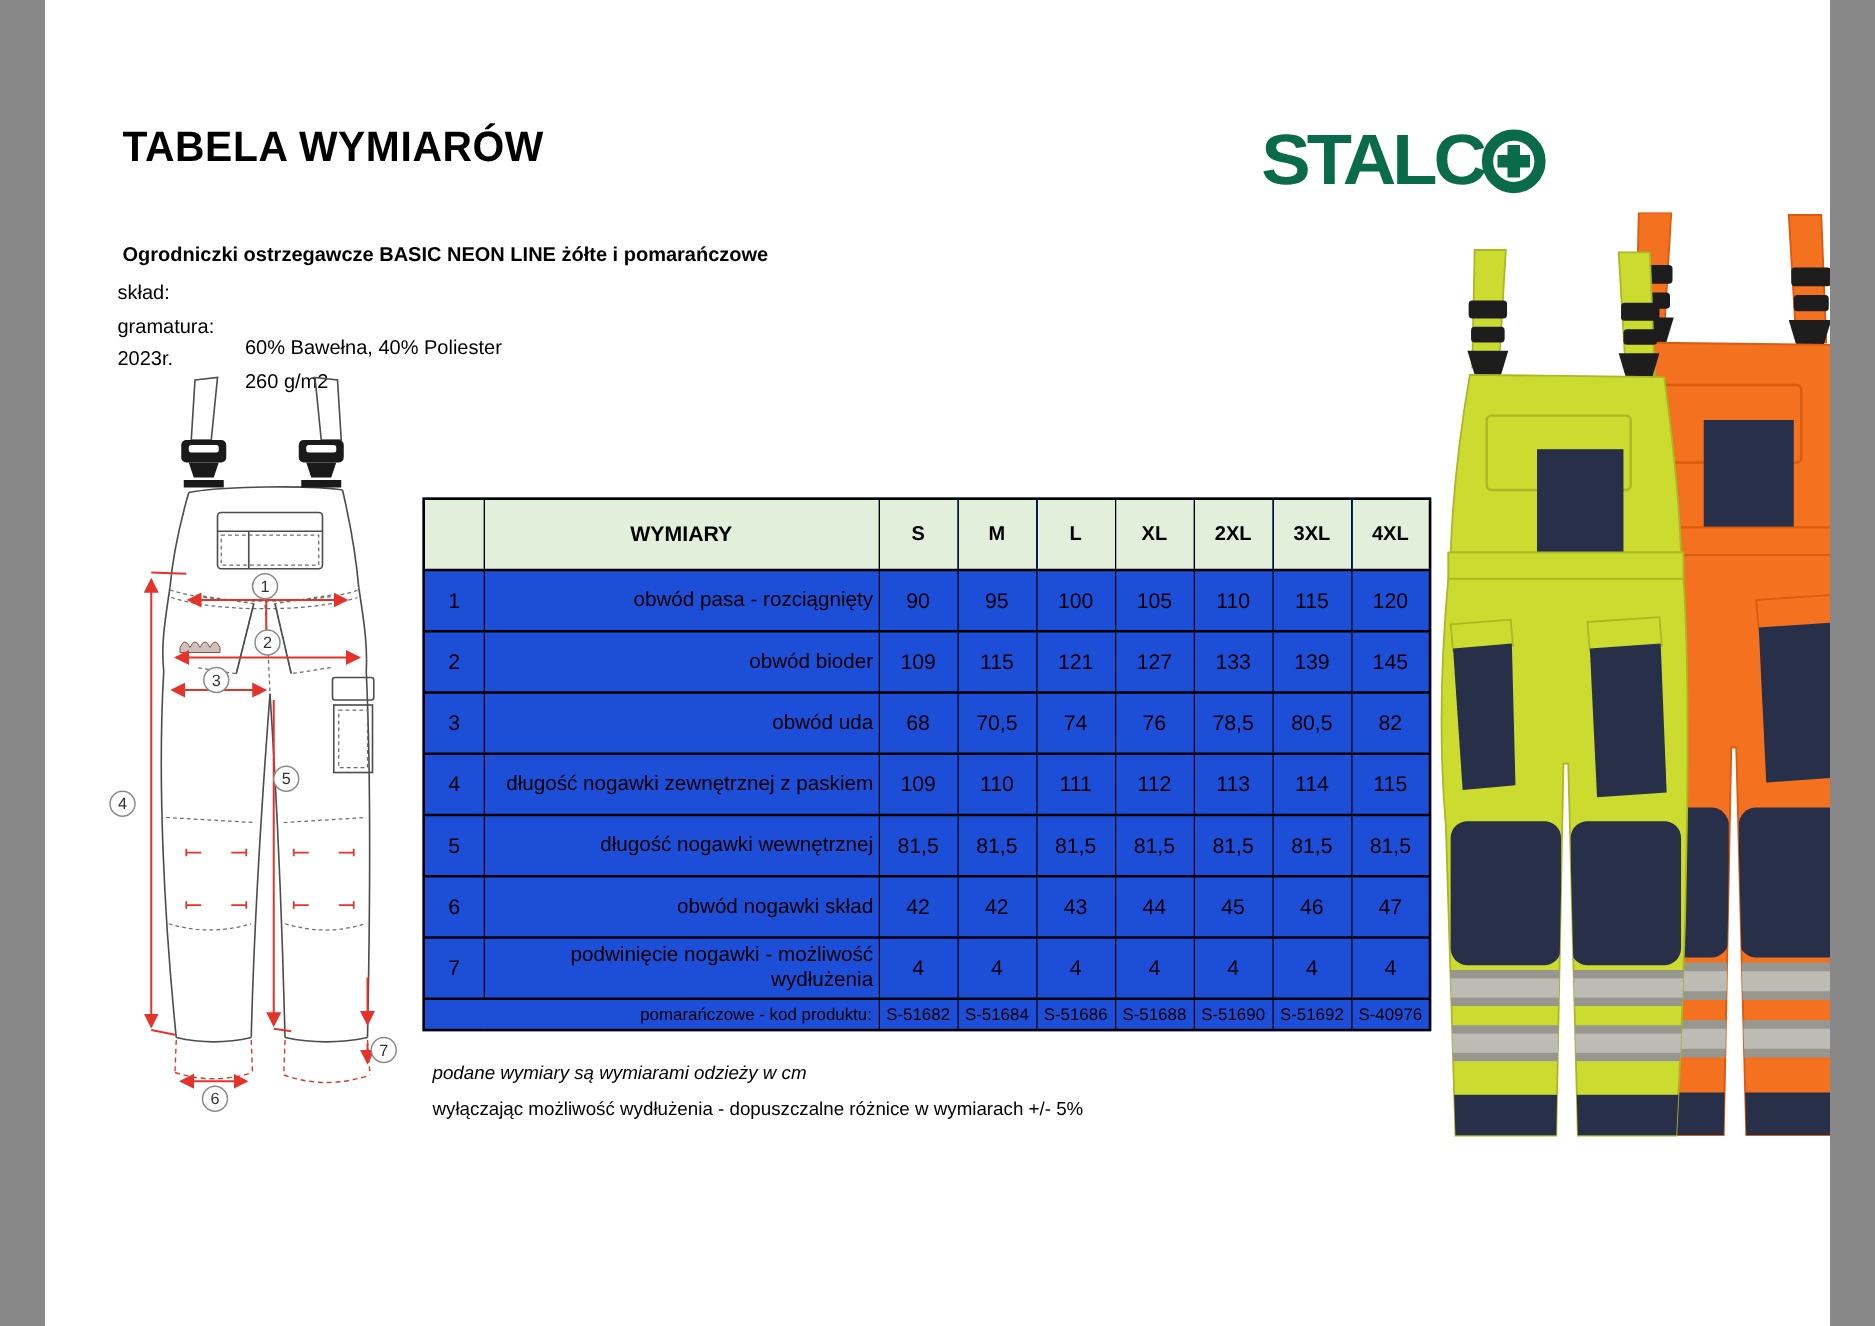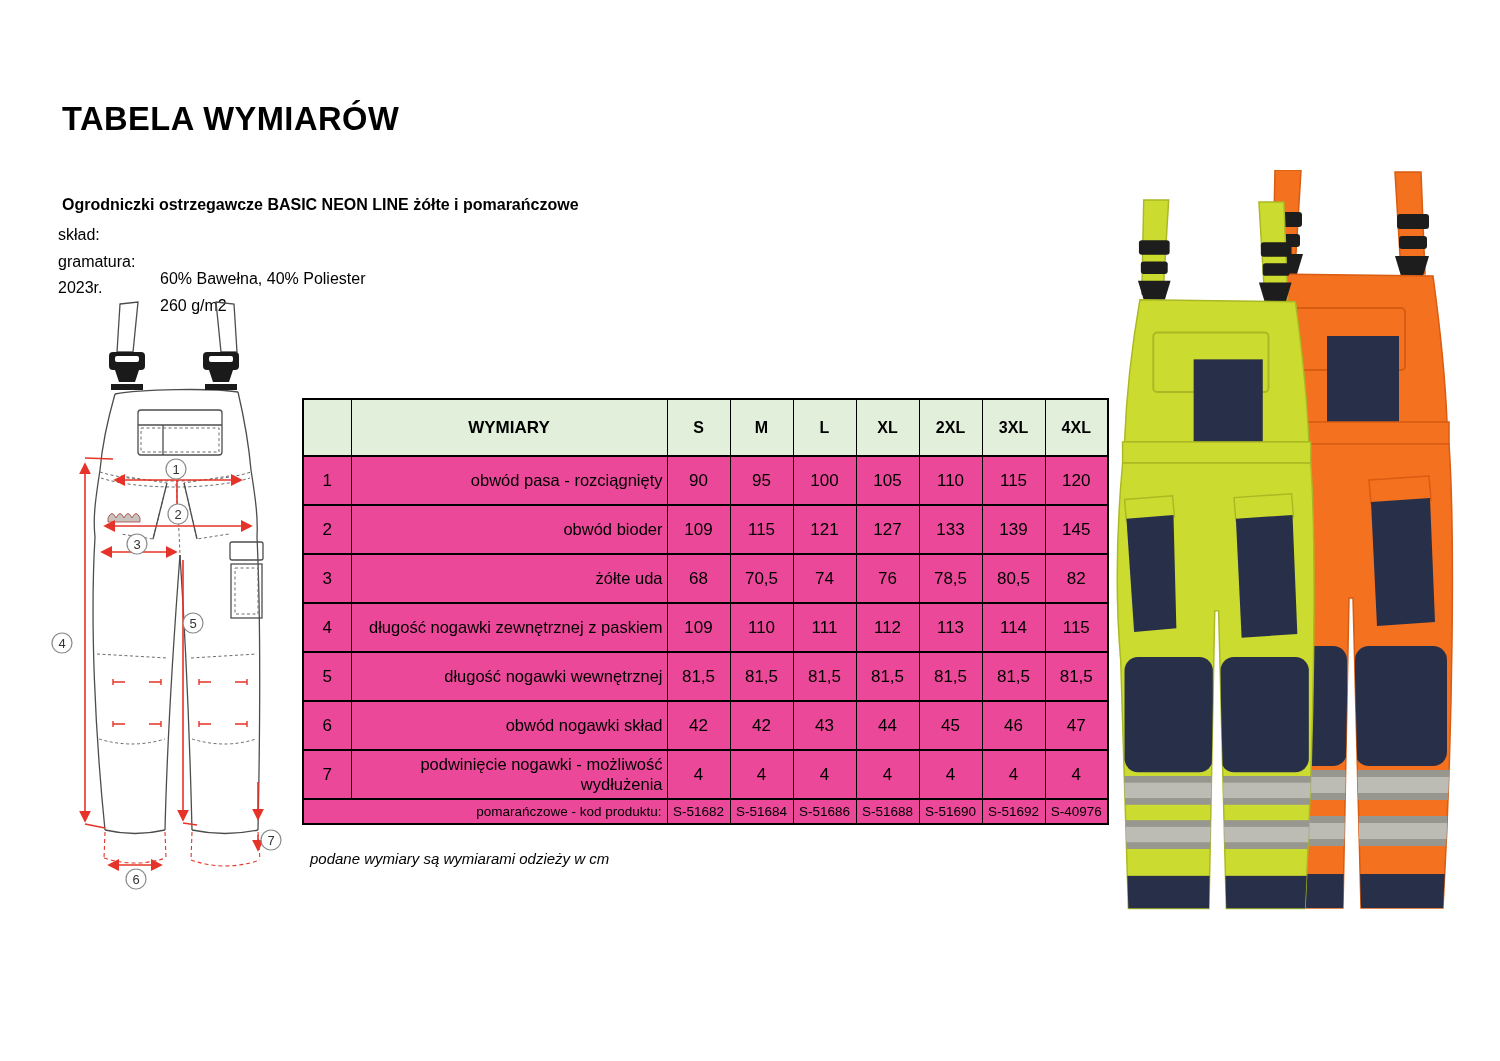--- a/index.html
+++ b/index.html
@@ -1,19 +1,19 @@
 <!DOCTYPE html>
 <html><head>
 <meta charset="utf-8">
 <style>
   html,body { margin:0; padding:0; background:#888; }
   .page {
-    position:relative; width:1500px; height:1061px; margin:0 auto;
+    position:relative; width:1380px; height:1061px; margin:0 auto;
     background:#ffffff; overflow:hidden;
-    font-family:"Liberation Sans", sans-serif; color:#000;
+    font-family:"Liberation Sans", sans-serif; color:#000;padding-left:48px;
   }
 
   
   .doc-title {
     position:absolute; left:62px; top:99px;
     font-size:34px; font-weight:700; letter-spacing:0.5px;
     transform:scaleX(.96); transform-origin:left top; white-space:nowrap;
   }
   .logo { position:absolute; left:973px; top:100px; display:flex; align-items:center; }
   .logo-text {
@@ -29,21 +29,21 @@
   .spec-2 { top:253px; }
   .spec-3 { top:279px; }
 
   
   .drawing { position:absolute; left:45px; top:292px; }
   .photo   { position:absolute; left:1105px; top:170px; }
 
   
   .size-table {
     position:absolute; left:302px; top:398px;
-    border-collapse:collapse; table-layout:fixed; background:#ec4899;
+    border-collapse:collapse; table-layout:fixed; background:#1d4ed8;
   }
   .size-table td, .size-table th {
     border:1px solid #000; border-top:2px solid #000; border-bottom:2px solid #000;
     text-align:center; vertical-align:middle; padding:0;
     font-size:17px; overflow:hidden;
   }
   .size-table { border:2px solid #000; }
   .size-table th { background:#e2efda; font-weight:700; font-size:16px; height:55px; }
   .size-table th.wymiary { font-size:17px; }
   .size-table td { height:43px; }
@@ -55,20 +55,27 @@
   .note-1 { top:850px;font-style:italic; }
   .note-2 { top:879px; }
 </style>
 </head>
 <body>
 
 <div class="page">
 
   <div class="doc-title">TABELA WYMIARÓW</div>
 
+  <div class="logo">
+    <span class="logo-text">STALC</span>
+    <svg class="logo-o" width="54" height="54" viewBox="0 0 54 54">
+      <circle cx="27" cy="27" r="21" fill="none" stroke="#0a6b4a" stroke-width="9"></circle>
+      <path d="M27,14 V40 M14,27 H40" stroke="#0a6b4a" stroke-width="10" fill="none"></path>
+    </svg>
+  </div>
 
   <div class="product-title">Ogrodniczki ostrzegawcze BASIC NEON LINE żółte i pomarańczowe</div>
 
   <div class="spec-label spec-1">skład:</div>
   <div class="spec-value spec-1">60% Bawełna, 40% Poliester</div>
   <div class="spec-label spec-2">gramatura:</div>
   <div class="spec-value spec-2">260 g/m2</div>
   <div class="spec-label spec-3">2023r.</div>
 
   <svg class="drawing" width="250" height="610" viewBox="0 0 250 610">
@@ -239,21 +246,21 @@
       <td>109</td>
       <td>115</td>
       <td>121</td>
       <td>127</td>
       <td>133</td>
       <td>139</td>
       <td>145</td>
     </tr>
     <tr>
       <td>3</td>
-      <td class="lbl">żółte uda</td>
+      <td class="lbl">obwód uda</td>
       <td>68</td>
       <td>70,5</td>
       <td>74</td>
       <td>76</td>
       <td>78,5</td>
       <td>80,5</td>
       <td>82</td>
     </tr>
     <tr>
       <td>4</td>
@@ -306,20 +313,21 @@
       <td>S-51686</td>
       <td>S-51688</td>
       <td>S-51690</td>
       <td>S-51692</td>
       <td>S-40976</td>
     </tr>
   </tbody>
     </table>
 
   <div class="note note-1">podane wymiary są wymiarami odzieży w cm</div>
+  <div class="note note-2">wyłączając możliwość wydłużenia - dopuszczalne różnice w wymiarach +/- 5%</div>
 
   <svg class="photo" width="395" height="760" viewBox="0 0 395 760">
     <defs>
       <clipPath id="pclip">
         <path d="M10,274 C4,340 2,410 8,480 L16,738 L100,738 L106,428 L110,428 L118,738 L200,738 C210,560 212,360 206,274 Z"></path>
       </clipPath>
     </defs>
 
     <g transform="translate(138,0)">
       <polygon points="32,0 58,0 52,100 30,98" fill="#f4711f" stroke="#d85c12" stroke-width="1.5"></polygon>

